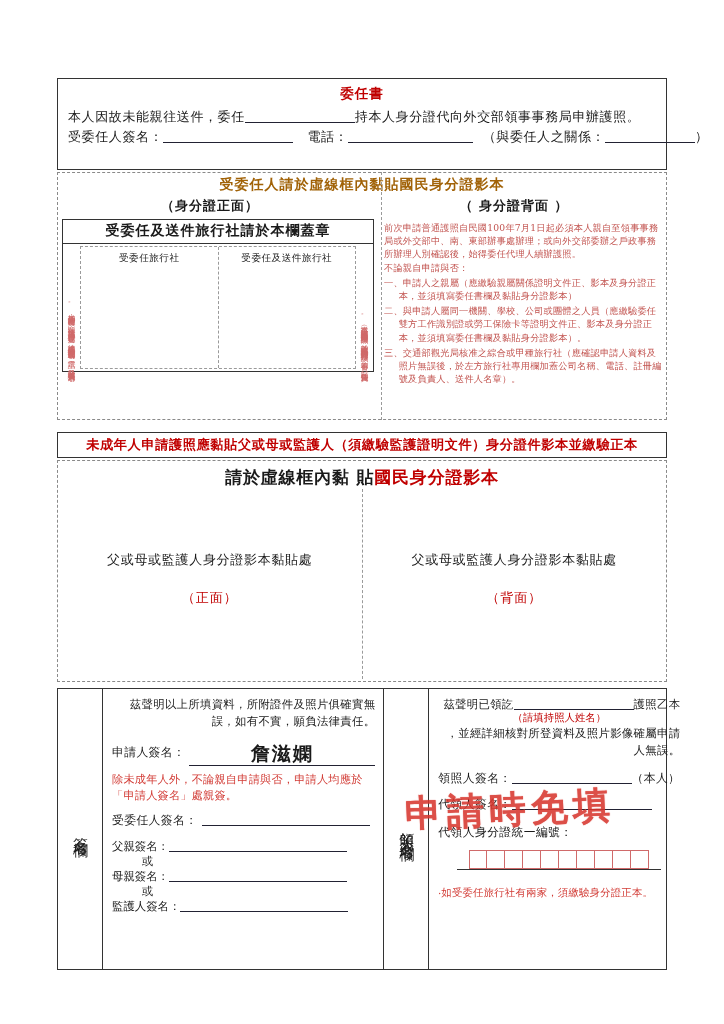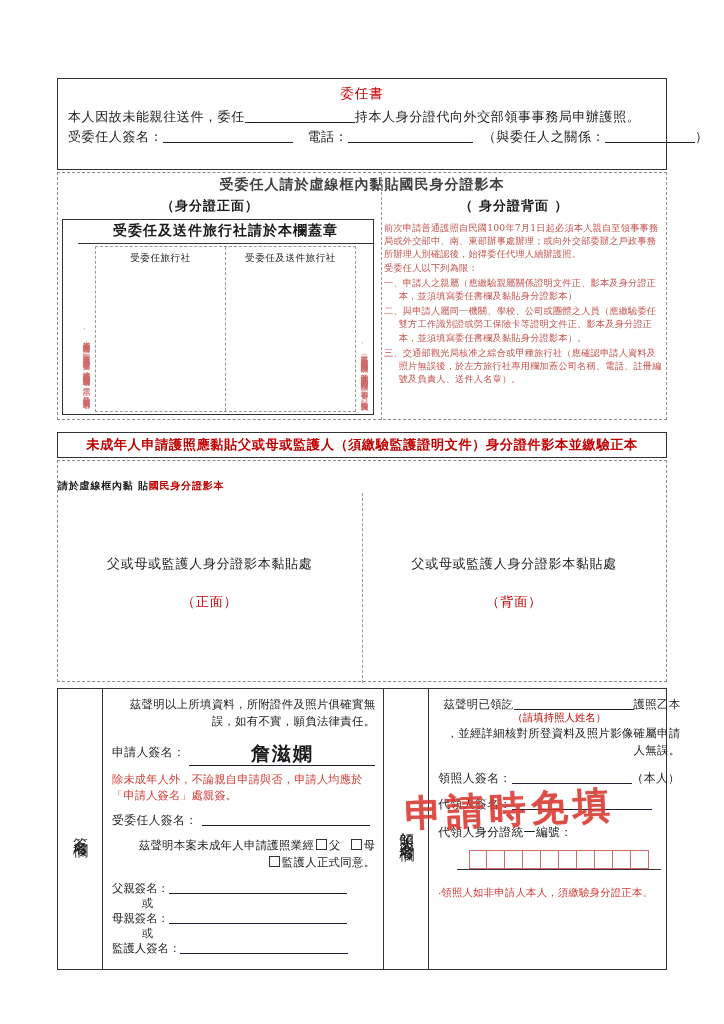--- a/index.html
+++ b/index.html
@@ -31,37 +31,37 @@
 
   
   .solidbox{border:1.1px solid #333;box-sizing:border-box;background:#fff;}
   .dashbox{border:1px dashed #8a8a8a;box-sizing:border-box;background:#fff;}
 
   .red{color:#c00000;}
   .center{text-align:center;}
 
   
   .blk1{position:absolute;left:57px;top:78px;width:610px;height:92px;padding:6px 10px 0 10px;}
-  .blk1 .t{color:#c00000;font-size:13.5px;font-weight:normal;text-align:center;letter-spacing:1px;margin-bottom:4px;}
+  .blk1 .t{color:#c00000;font-size:13.5px;font-weight:bold;text-align:center;letter-spacing:1px;margin-bottom:4px;}
   .blk1 .l{font-size:13px;line-height:20px;letter-spacing:.6px;white-space:nowrap;}
   .ul{display:inline-block;border-bottom:1.2px solid #223;vertical-align:-2px;}
   .u110{width:110px;} .u130{width:130px;} .u125{width:125px;} .u90{width:90px;}
 
   
   .blk2{position:absolute;left:57px;top:172px;width:610px;height:248px;}
-  .blk2 .hd{font-size:14px;font-weight:bold;color:#404040;text-align:center;letter-spacing:1px;padding-top:3px;}
+  .blk2 .hd{font-size:14px;font-weight:bold;color:#a16207;text-align:center;letter-spacing:1px;padding-top:3px;}
   .blk2 .subrow{display:flex;width:100%;}
   .blk2 .subrow>div{flex:1;text-align:center;font-size:13px;font-weight:bold;padding:3px 0 4px 0;letter-spacing:1px;}
   .blk2 .cols{display:flex;width:100%;height:200px;}
   .blk2 .colL{width:320px;padding:0 4px 0 4px;box-sizing:border-box;}
   .blk2 .colR{flex:1;padding:2px 4px 0 6px;box-sizing:border-box;}
   .vsep{position:absolute;left:381px;top:172px;height:248px;border-left:1px dashed #9a9a9a;}
 
   
-  .agency{border:1.1px solid #333;height:196px;box-sizing:border-box;display:flex;flex-direction:column;background:#fff;padding-left:15px;}
+  .agency{border:1.1px solid #333;height:153px;box-sizing:border-box;display:flex;flex-direction:column;background:#fff;}
   .agency .cap{border-bottom:1.1px solid #333;text-align:center;font-size:14px;font-weight:bold;letter-spacing:1px;padding:2px 0 3px 0;}
   .agency .body{flex:1;display:flex;direction:rtl;padding:2px 3px;}
   .vtext{
     writing-mode:vertical-rl;text-orientation:upright;
     font-size:7.6px;line-height:11px;color:#d06a6a;letter-spacing:.5px;
     white-space:normal;max-height:152px;
   }
   .vtext.k{max-height:150px;}
   .stampcells{display:flex;direction:ltr;flex:1;border:1px dashed #9a9a9a;margin:0 3px;}
   .stampcells>div{flex:1;box-sizing:border-box;font-size:9.6px;text-align:center;padding-top:5px;letter-spacing:.5px;}
@@ -71,21 +71,21 @@
   .notes p{margin:0;}
   .notes .ind{padding-left:1.6em;text-indent:-1.6em;}
   .notes .blk{margin-top:2px;}
 
   
   .blk3{position:absolute;left:57px;top:432px;width:610px;height:26px;}
   .blk3 .b{font-size:13.2px;font-weight:bold;color:#c00000;text-align:center;letter-spacing:.6px;line-height:24px;}
 
   
   .blk4{position:absolute;left:57px;top:460px;width:610px;height:222px;}
-  .blk4 .hd{text-align:left;font-size:10px;font-weight:bold;padding-top:5px;letter-spacing:.8px;margin-top:13px;}
+  .blk4 .hd{text-align:center;font-size:17px;font-weight:bold;padding-top:5px;letter-spacing:.8px;}
   .blk4 .cols{display:flex;height:190px;}
   .blk4 .cols>div{flex:1;padding-top:62px;text-align:center;}
   .blk4 .cols>div+div{border-left:1px dashed #9a9a9a;}
   .blk4 .lbl{font-size:13px;letter-spacing:.7px;}
   .blk4 .side{font-size:13px;color:#c00000;margin-top:20px;letter-spacing:1px;}
 
   
   .blk5{position:absolute;left:57px;top:688px;width:610px;height:282px;display:flex;}
   .vlabel{
     width:44px;display:flex;align-items:center;justify-content:center;
@@ -155,21 +155,21 @@
               <div>受委任及送件旅行社</div>
             </div>
             <div class="vtext k">如受委任旅行社有兩家，即送件旅行社係另一合格旅行社之委任，後者請在受委任旅行社欄加蓋公司名稱、電話、註冊編號及負責人名章。</div>
           </div>
         </div>
       </div>
 
       <div class="colR">
         <div class="notes">
           <p>前次申請普通護照自民國100年7月1日起必須本人親自至領事事務局或外交部中、南、東部辦事處辦理；或向外交部委辦之戶政事務所辦理人別確認後，始得委任代理人續辦護照。</p>
-          <p>受委任人以下列為限：</p>
+          <p>不論親自申請與否：</p>
           <p class="ind blk">一、申請人之親屬（應繳驗親屬關係證明文件正、影本及身分證正本，並須填寫委任書欄及黏貼身分證影本）</p>
           <p class="ind blk">二、與申請人屬同一機關、學校、公司或團體之人員（應繳驗委任雙方工作識別證或勞工保險卡等證明文件正、影本及身分證正本，並須填寫委任書欄及黏貼身分證影本）。</p>
           <p class="ind blk">三、交通部觀光局核准之綜合或甲種旅行社（應確認申請人資料及照片無誤後，於左方旅行社專用欄加蓋公司名稱、電話、註冊編號及負責人、送件人名章）。</p>
         </div>
       </div>
     </div>
   </div>
   <div class="vsep"></div>
 
   <div class="blk3 solidbox">
@@ -202,25 +202,20 @@
         <p class="p">茲聲明以上所填資料，所附證件及照片俱確實無誤，如有不實，願負法律責任。</p>
         <div class="sigline">
           <span>申請人簽名：</span>
           <span class="ul" style="width:186px;text-align:center;"><span class="handwrite">詹滋嫻</span></span>
         </div>
         <p class="pr">除未成年人外，不論親自申請與否，申請人均應於「申請人簽名」處親簽。</p>
         <div class="sigline">
           <span>受委任人簽名：</span>
           <span class="ul" style="width:168px;"></span>
         </div>
-        <p class="p" style="margin-top:8px;">
-          <span>茲聲明本案未成年人申請護照業經</span><span class="chk"></span><span>父</span>
-          &nbsp;<span class="chk"></span><span>母</span><br>
-          <span class="chk"></span><span>監護人正式同意。</span>
-        </p>
         <div class="small-rows">
           <div>
             <span>父親簽名：</span><span class="ul" style="width:178px;"></span>
           </div>
           <div class="or">或</div>
           <div>
             <span>母親簽名：</span><span class="ul" style="width:178px;"></span>
           </div>
           <div class="or">或</div>
           <div>
@@ -256,20 +251,20 @@
             <i></i>
             <i></i>
             <i></i>
             <i></i>
             <i></i>
             <i></i>
             <i></i>
           </div>
         <div class="idrule"></div>
         <div class="bullets">
-          <div>‧領照人如非申請人本人，須繳驗身分證正本。</div>
+          <div>‧如受委任旅行社有兩家，須繳驗身分證正本。</div>
         </div>
         <div class="stamp">申請時免填</div>
       </div>
     </div>
 
   </div>
 </div>
 
 </body></html>

